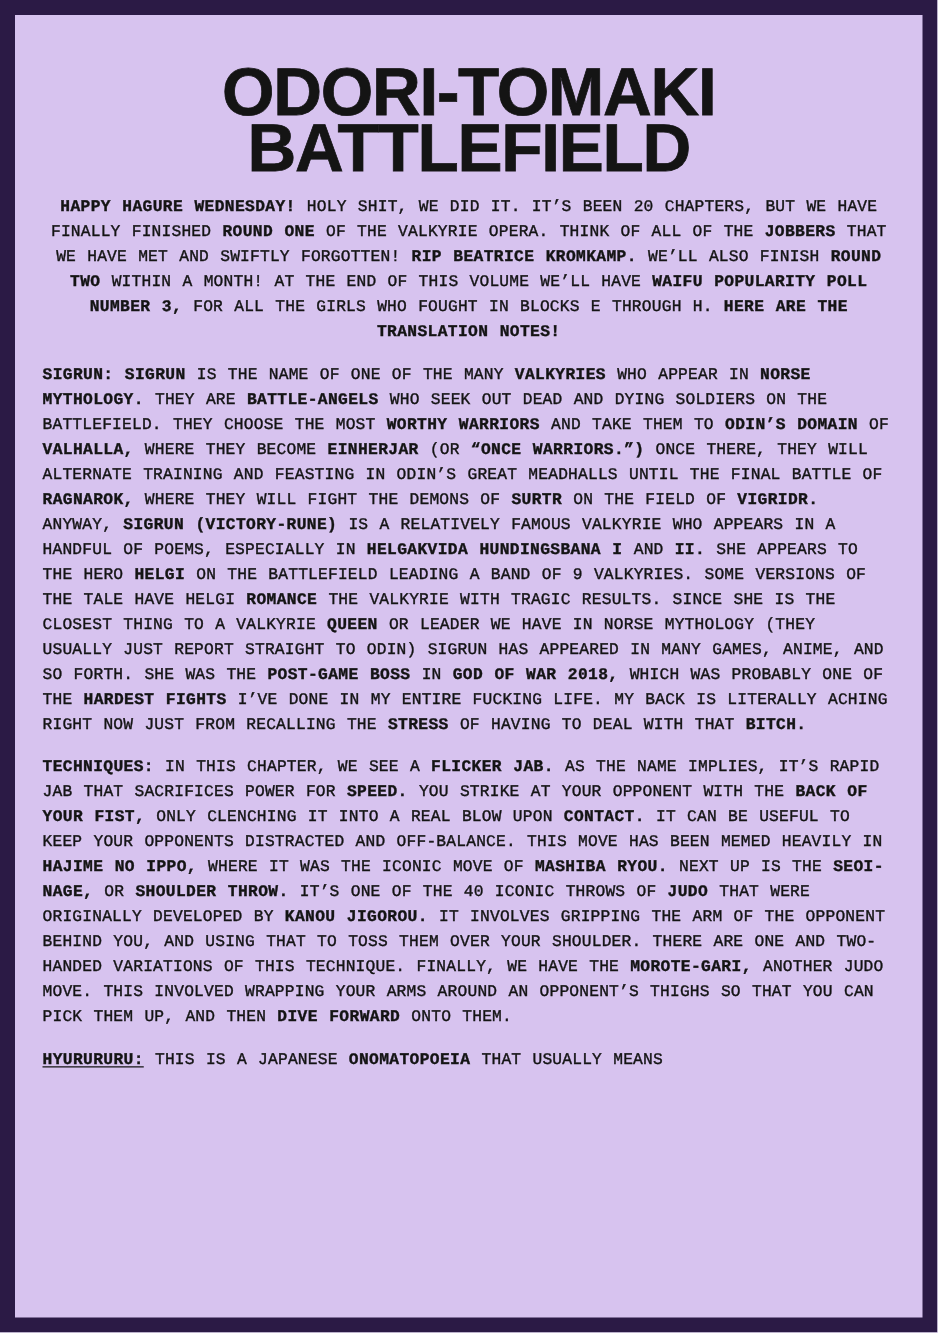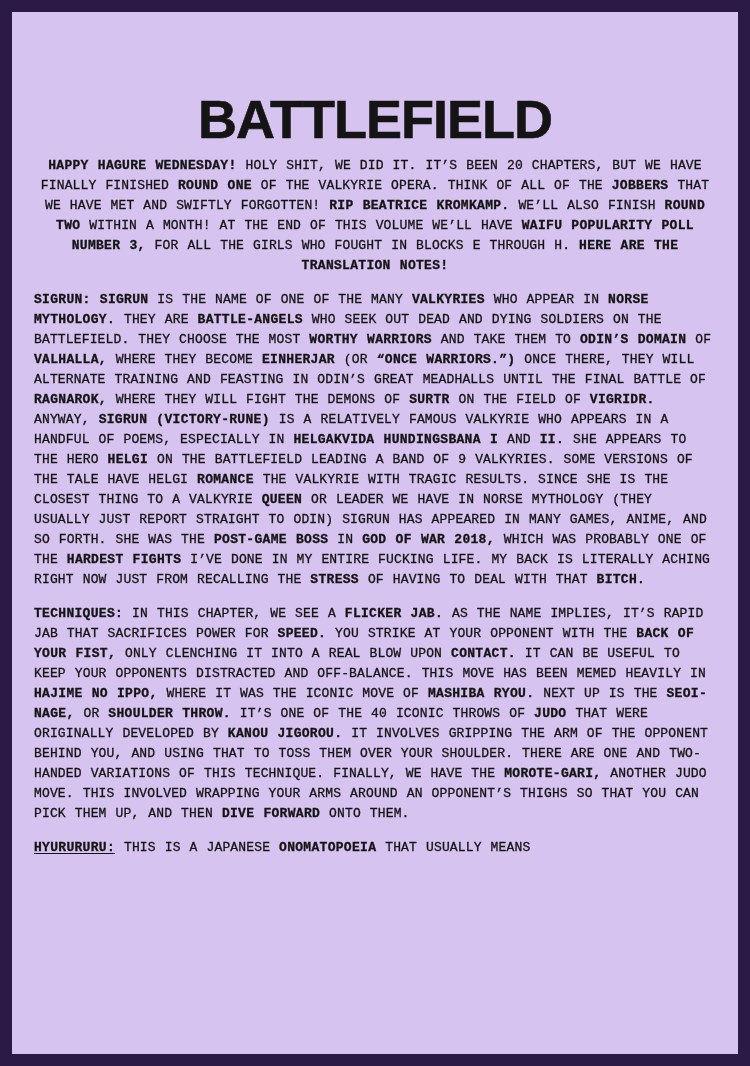--- a/index.html
+++ b/index.html
@@ -48,21 +48,21 @@
   .para.center{text-align:center;}
   .para b{font-weight:bold;letter-spacing:0.3px;}
   .u{text-decoration:underline;text-underline-offset:2px;}
 </style>
 </head>
 <body>
 
 <div class="page">
   <div class="inner">
 
-    <h1 class="title"><br><span>BATTLEFIELD</span></h1>
+    <h1 class="title"><span>ODORI-TOMAKI</span><br><span>BATTLEFIELD</span></h1>
 
 
     <p class="para center"><b>HAPPY HAGURE WEDNESDAY!</b><span> HOLY SHIT, WE DID IT. IT’S BEEN 20 CHAPTERS, BUT WE HAVE FINALLY FINISHED </span><b>ROUND ONE</b><span> OF THE VALKYRIE OPERA. THINK OF ALL OF THE </span><b>JOBBERS</b><span> THAT WE HAVE MET AND SWIFTLY FORGOTTEN! </span><b>RIP BEATRICE KROMKAMP.</b><span> WE’LL ALSO FINISH </span><b>ROUND TWO</b><span> WITHIN A MONTH! AT THE END OF THIS VOLUME WE’LL HAVE </span><b>WAIFU POPULARITY POLL NUMBER 3,</b><span> FOR ALL THE GIRLS WHO FOUGHT IN BLOCKS E THROUGH H. </span><b>HERE ARE THE TRANSLATION NOTES!</b></p>
 
     <p class="para"><b>SIGRUN: SIGRUN</b><span> IS THE NAME OF ONE OF THE MANY </span><b>VALKYRIES</b><span> WHO APPEAR IN </span><b>NORSE MYTHOLOGY.</b><span> THEY ARE </span><b>BATTLE-ANGELS</b><span> WHO SEEK OUT DEAD AND DYING SOLDIERS ON THE BATTLEFIELD. THEY CHOOSE THE MOST </span><b>WORTHY WARRIORS</b><span> AND TAKE THEM TO </span><b>ODIN’S DOMAIN</b><span> OF </span><b>VALHALLA,</b><span> WHERE THEY BECOME </span><b>EINHERJAR</b><span> (OR </span><b>“ONCE WARRIORS.”)</b><span> ONCE THERE, THEY WILL ALTERNATE TRAINING AND FEASTING IN ODIN’S GREAT MEADHALLS UNTIL THE FINAL BATTLE OF </span><b>RAGNAROK,</b><span> WHERE THEY WILL FIGHT THE DEMONS OF </span><b>SURTR</b><span> ON THE FIELD OF </span><b>VIGRIDR.</b><span> ANYWAY, </span><b>SIGRUN (VICTORY-RUNE)</b><span> IS A RELATIVELY FAMOUS VALKYRIE WHO APPEARS IN A HANDFUL OF POEMS, ESPECIALLY IN </span><b>HELGAKVIDA HUNDINGSBANA I</b><span> AND </span><b>II.</b><span> SHE APPEARS TO THE HERO </span><b>HELGI</b><span> ON THE BATTLEFIELD LEADING A BAND OF 9 VALKYRIES. SOME VERSIONS OF THE TALE HAVE HELGI </span><b>ROMANCE</b><span> THE VALKYRIE WITH TRAGIC RESULTS. SINCE SHE IS THE CLOSEST THING TO A VALKYRIE </span><b>QUEEN</b><span> OR LEADER WE HAVE IN NORSE MYTHOLOGY (THEY USUALLY JUST REPORT STRAIGHT TO ODIN) SIGRUN HAS APPEARED IN MANY GAMES, ANIME, AND SO FORTH. SHE WAS THE </span><b>POST-GAME BOSS</b><span> IN </span><b>GOD OF WAR 2018,</b><span> WHICH WAS PROBABLY ONE OF THE </span><b>HARDEST FIGHTS</b><span> I’VE DONE IN MY ENTIRE FUCKING LIFE. MY BACK IS LITERALLY ACHING RIGHT NOW JUST FROM RECALLING THE </span><b>STRESS</b><span> OF HAVING TO DEAL WITH THAT </span><b>BITCH.</b></p>
 
     <p class="para"><b>TECHNIQUES:</b><span> IN THIS CHAPTER, WE SEE A </span><b>FLICKER JAB.</b><span> AS THE NAME IMPLIES, IT’S RAPID JAB THAT SACRIFICES POWER FOR </span><b>SPEED.</b><span> YOU STRIKE AT YOUR OPPONENT WITH THE </span><b>BACK OF YOUR FIST,</b><span> ONLY CLENCHING IT INTO A REAL BLOW UPON </span><b>CONTACT.</b><span> IT CAN BE USEFUL TO KEEP YOUR OPPONENTS DISTRACTED AND OFF-BALANCE. THIS MOVE HAS BEEN MEMED HEAVILY IN </span><b>HAJIME NO IPPO,</b><span> WHERE IT WAS THE ICONIC MOVE OF </span><b>MASHIBA RYOU.</b><span> NEXT UP IS THE </span><b>SEOI-NAGE,</b><span> OR </span><b>SHOULDER THROW.</b><span> IT’S ONE OF THE 40 ICONIC THROWS OF </span><b>JUDO</b><span> THAT WERE ORIGINALLY DEVELOPED BY </span><b>KANOU JIGOROU.</b><span> IT INVOLVES GRIPPING THE ARM OF THE OPPONENT BEHIND YOU, AND USING THAT TO TOSS THEM OVER YOUR SHOULDER. THERE ARE ONE AND TWO-HANDED VARIATIONS OF THIS TECHNIQUE. FINALLY, WE HAVE THE </span><b>MOROTE-GARI,</b><span> ANOTHER JUDO MOVE. THIS INVOLVED WRAPPING YOUR ARMS AROUND AN OPPONENT’S THIGHS SO THAT YOU CAN PICK THEM UP, AND THEN </span><b>DIVE FORWARD</b><span> ONTO THEM.</span></p>
 
     <p class="para"><b class="u">HYURURURU:</b><span> THIS IS A JAPANESE </span><b>ONOMATOPOEIA</b><span> THAT USUALLY MEANS </span></p>
 

